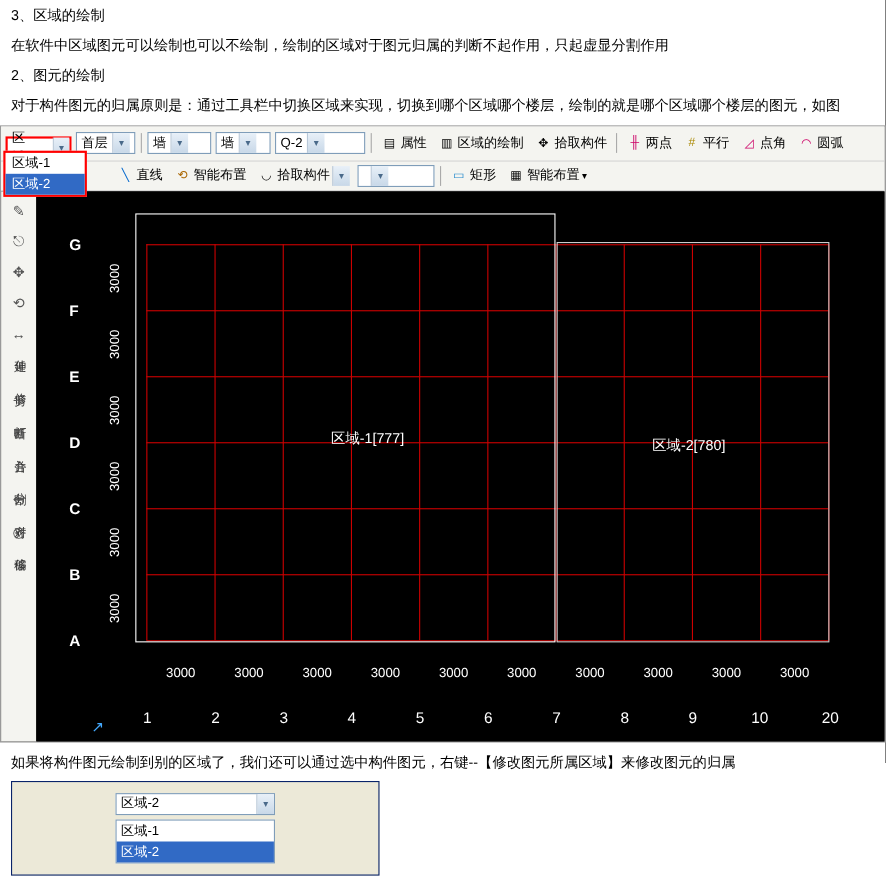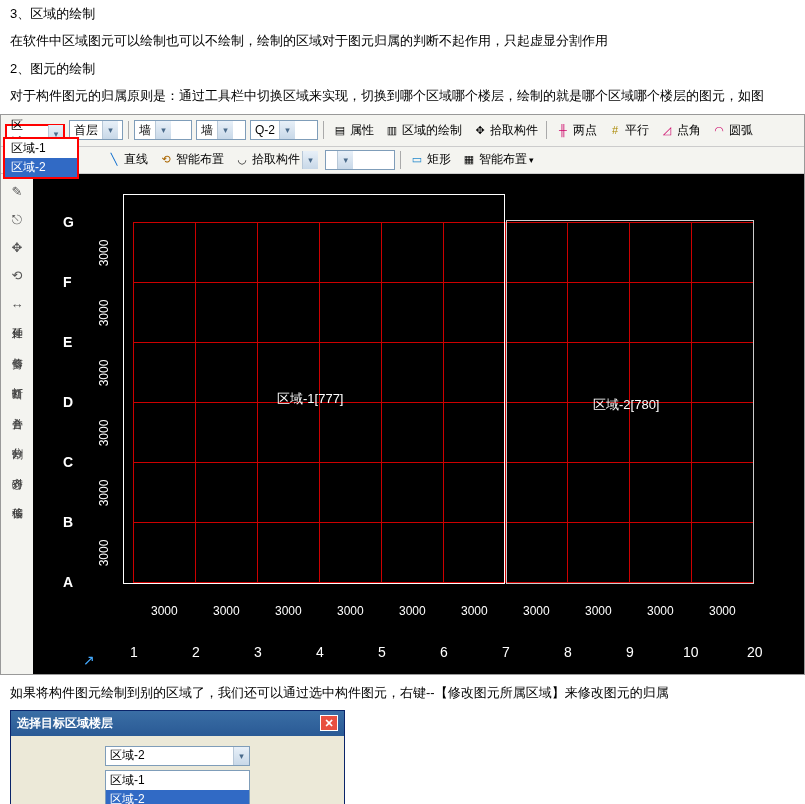--- a/index.html
+++ b/index.html
@@ -64,21 +64,21 @@
     </span>
     <span class="sep"></span>
     <span class="combo" style="width:58px;">
       <span class="combo-text">墙</span>
       <span class="combo-arrow">▾</span>
     </span>
     <span class="combo" style="width:50px;">
       <span class="combo-text">墙</span>
       <span class="combo-arrow">▾</span>
     </span>
-    <span class="combo" style="width:68px;">
+    <span class="combo" style="width:82px;">
       <span class="combo-text">Q-2</span>
       <span class="combo-arrow">▾</span>
     </span>
     <span class="sep"></span>
     <span class="tbtn">
         <span class="ico">▤</span>
         <span>属性</span>
       </span>
     <span class="tbtn">
         <span class="ico">▥</span>
@@ -191,21 +191,21 @@
       <div class="grid-line" style="left:348px; top:48px; width:1px; height:360px;"></div>
       <div class="grid-line" style="left:410px; top:48px; width:1px; height:360px;"></div>
       <div class="grid-line" style="left:472px; top:48px; width:1px; height:360px;"></div>
       <div class="grid-line" style="left:534px; top:48px; width:1px; height:360px;"></div>
       <div class="grid-line" style="left:596px; top:48px; width:1px; height:360px;"></div>
       <div class="grid-line" style="left:658px; top:48px; width:1px; height:360px;"></div>
       <div class="grid-line" style="left:720px; top:48px; width:1px; height:360px;"></div>
 
       <div class="region-box" style="left:90px; top:20px; width:382px; height:390px;"></div>
       <div class="region-box" style="left:473px; top:46px; width:248px; height:364px; border-color:#ccc;"></div>
-      <div class="region-label" style="left:228px; top:216px;padding-left:16px;">区域-1[777]</div>
+      <div class="region-label" style="left:252px; top:216px;padding-left:16px;">区域-1[777]</div>
       <div class="region-label" style="left:560px; top:222px;">区域-2[780]</div>
 
       <div class="dim-label" style="left:118px; top:430px;">3000</div>
       <div class="dim-label" style="left:180px; top:430px;">3000</div>
       <div class="dim-label" style="left:242px; top:430px;">3000</div>
       <div class="dim-label" style="left:304px; top:430px;">3000</div>
       <div class="dim-label" style="left:366px; top:430px;">3000</div>
       <div class="dim-label" style="left:428px; top:430px;">3000</div>
       <div class="dim-label" style="left:490px; top:430px;">3000</div>
       <div class="dim-label" style="left:552px; top:430px;">3000</div>
@@ -225,24 +225,20 @@
       <div class="axis-label-x" style="left:714px; top:470px;">20</div>
 
       <div style="position:absolute; left:50px; bottom:6px; color:#4af; font-size:14px;">↗</div>
     </div>
   </div>
 </div>
 
 <div class="doc-text">如果将构件图元绘制到别的区域了，我们还可以通过选中构件图元，右键--【修改图元所属区域】来修改图元的归属</div>
 
 <div class="dialog">
-  <div class="dialog-title">
-    <span>选择目标区域楼层</span>
-    <span class="dialog-close">✕</span>
-  </div>
   <div class="dialog-body">
     <span class="combo" style="width:145px;">
       <span class="combo-text" style="flex:1;">区域-2</span>
       <span class="combo-arrow">▾</span>
     </span>
     <div class="listbox">
       <div class="listbox-item">区域-1</div>
       <div class="listbox-item sel">区域-2</div>
     </div>
   </div>

